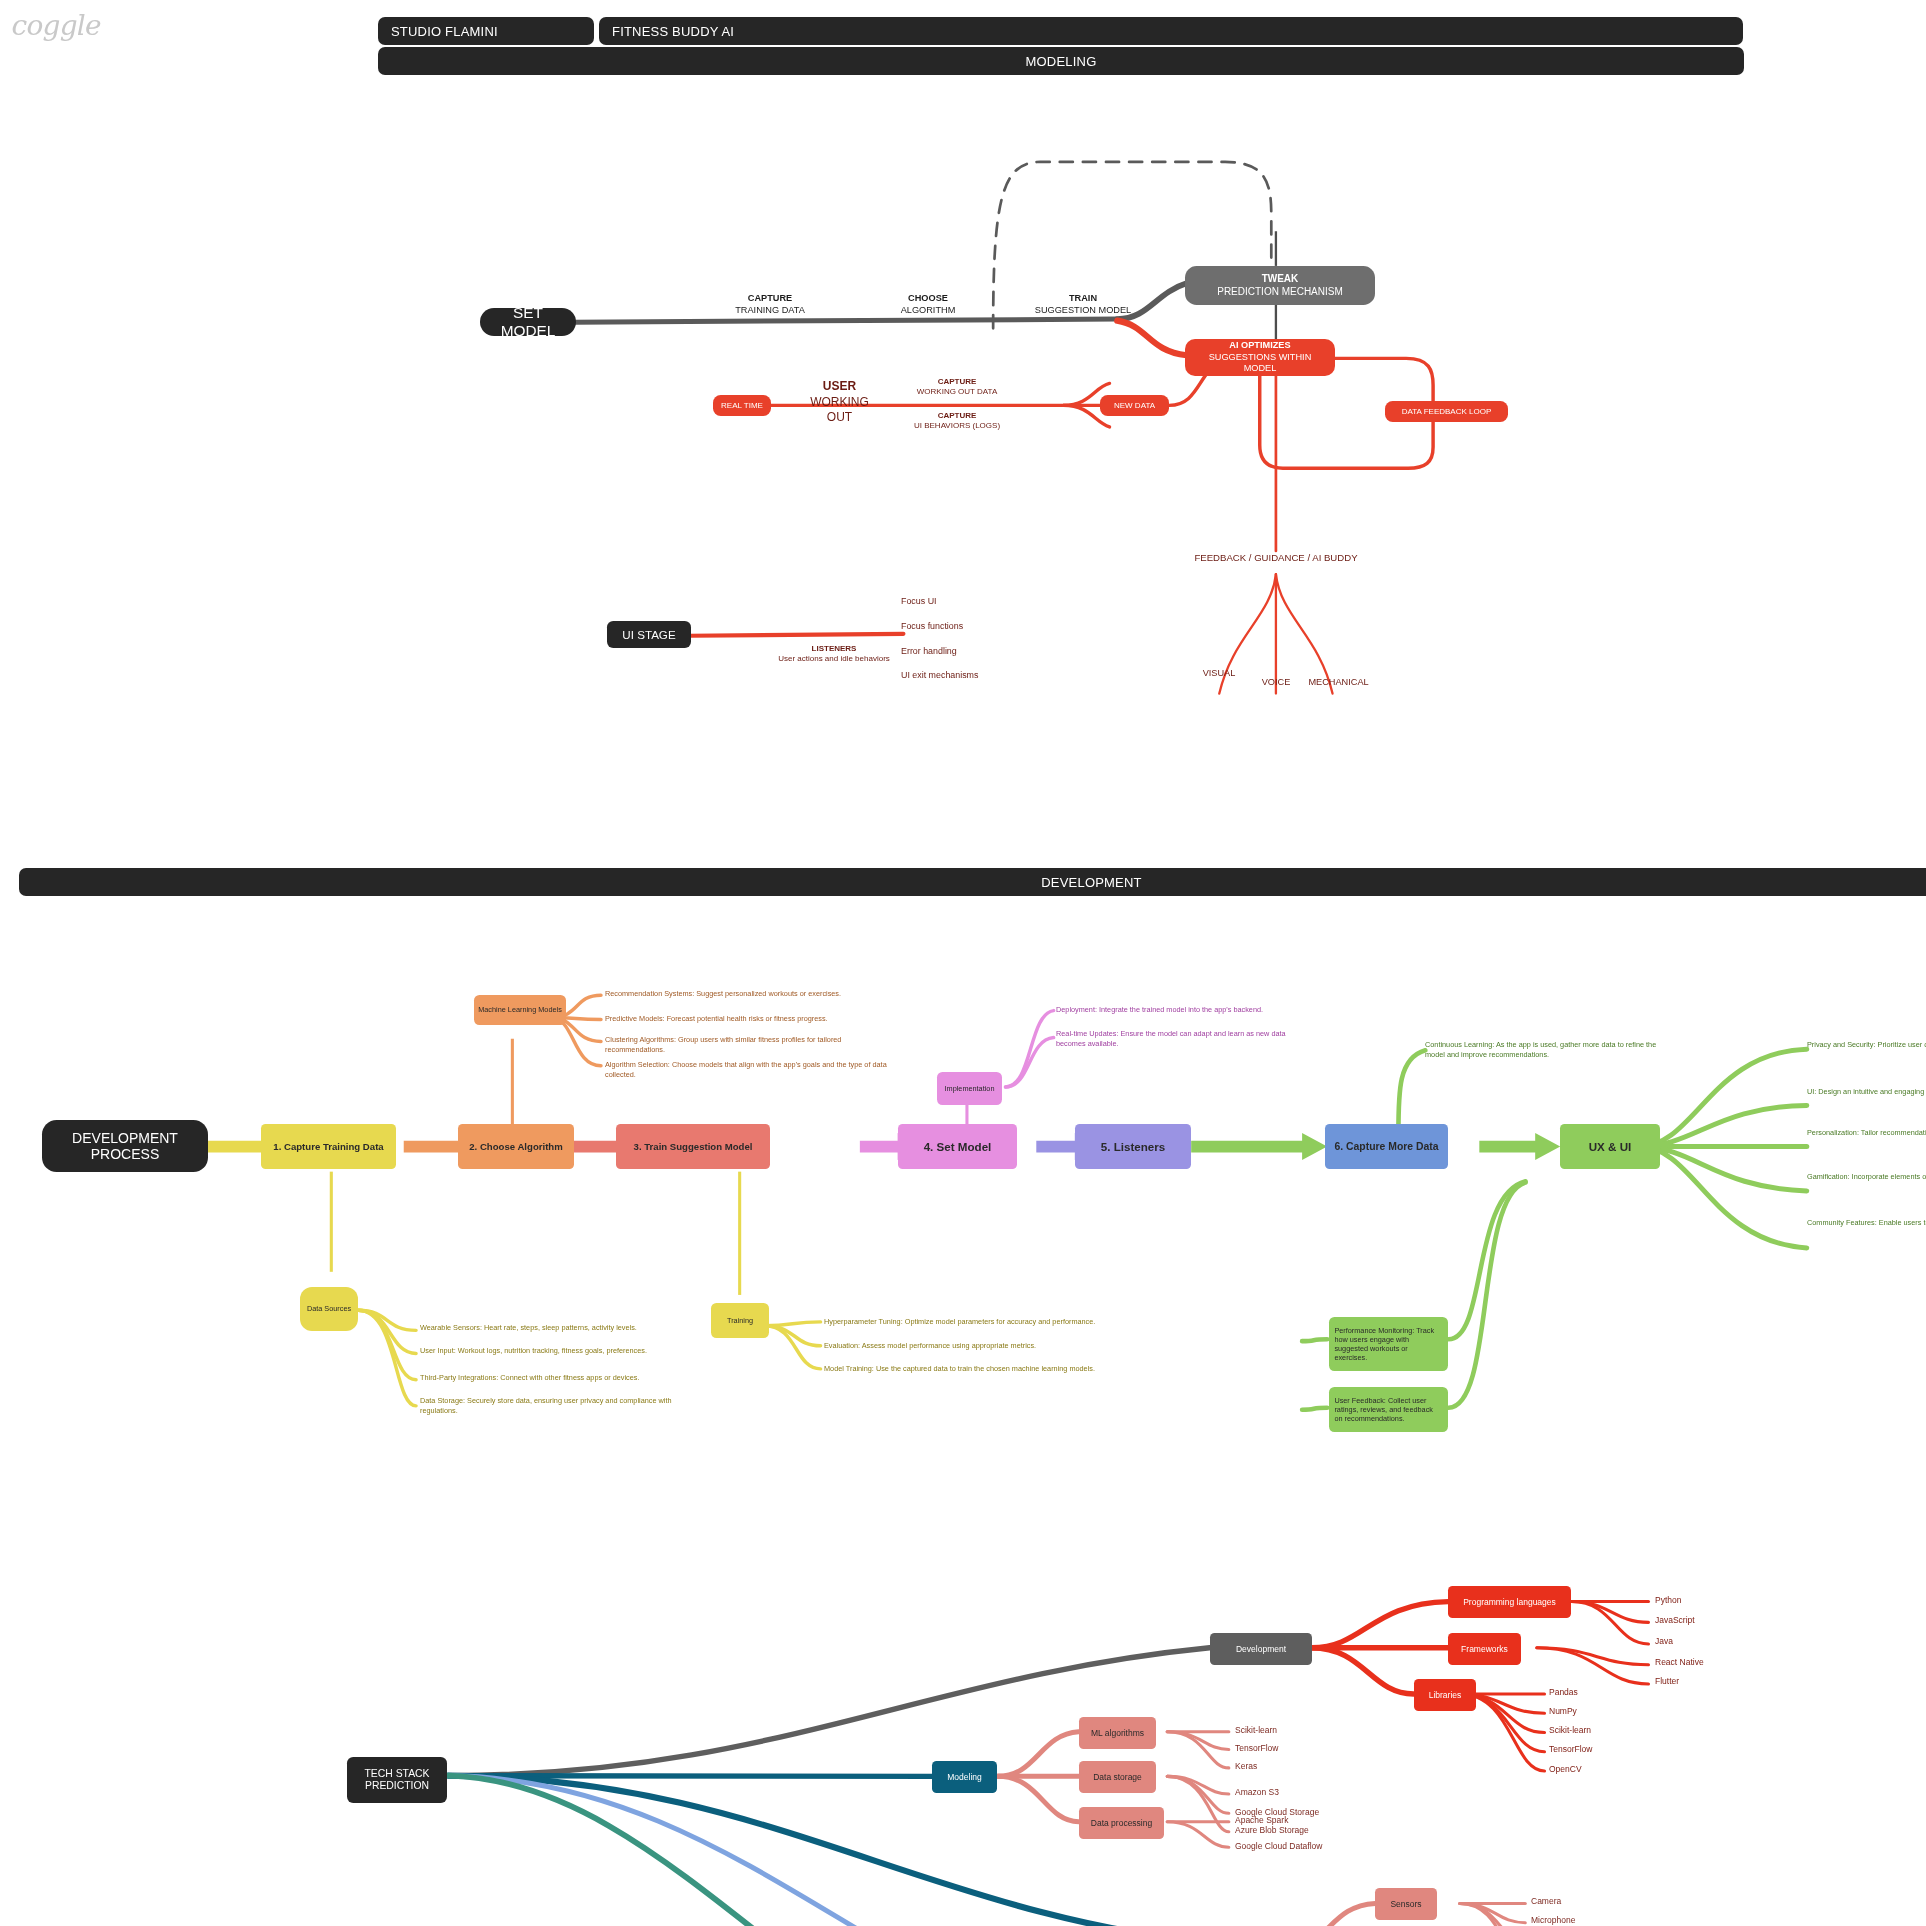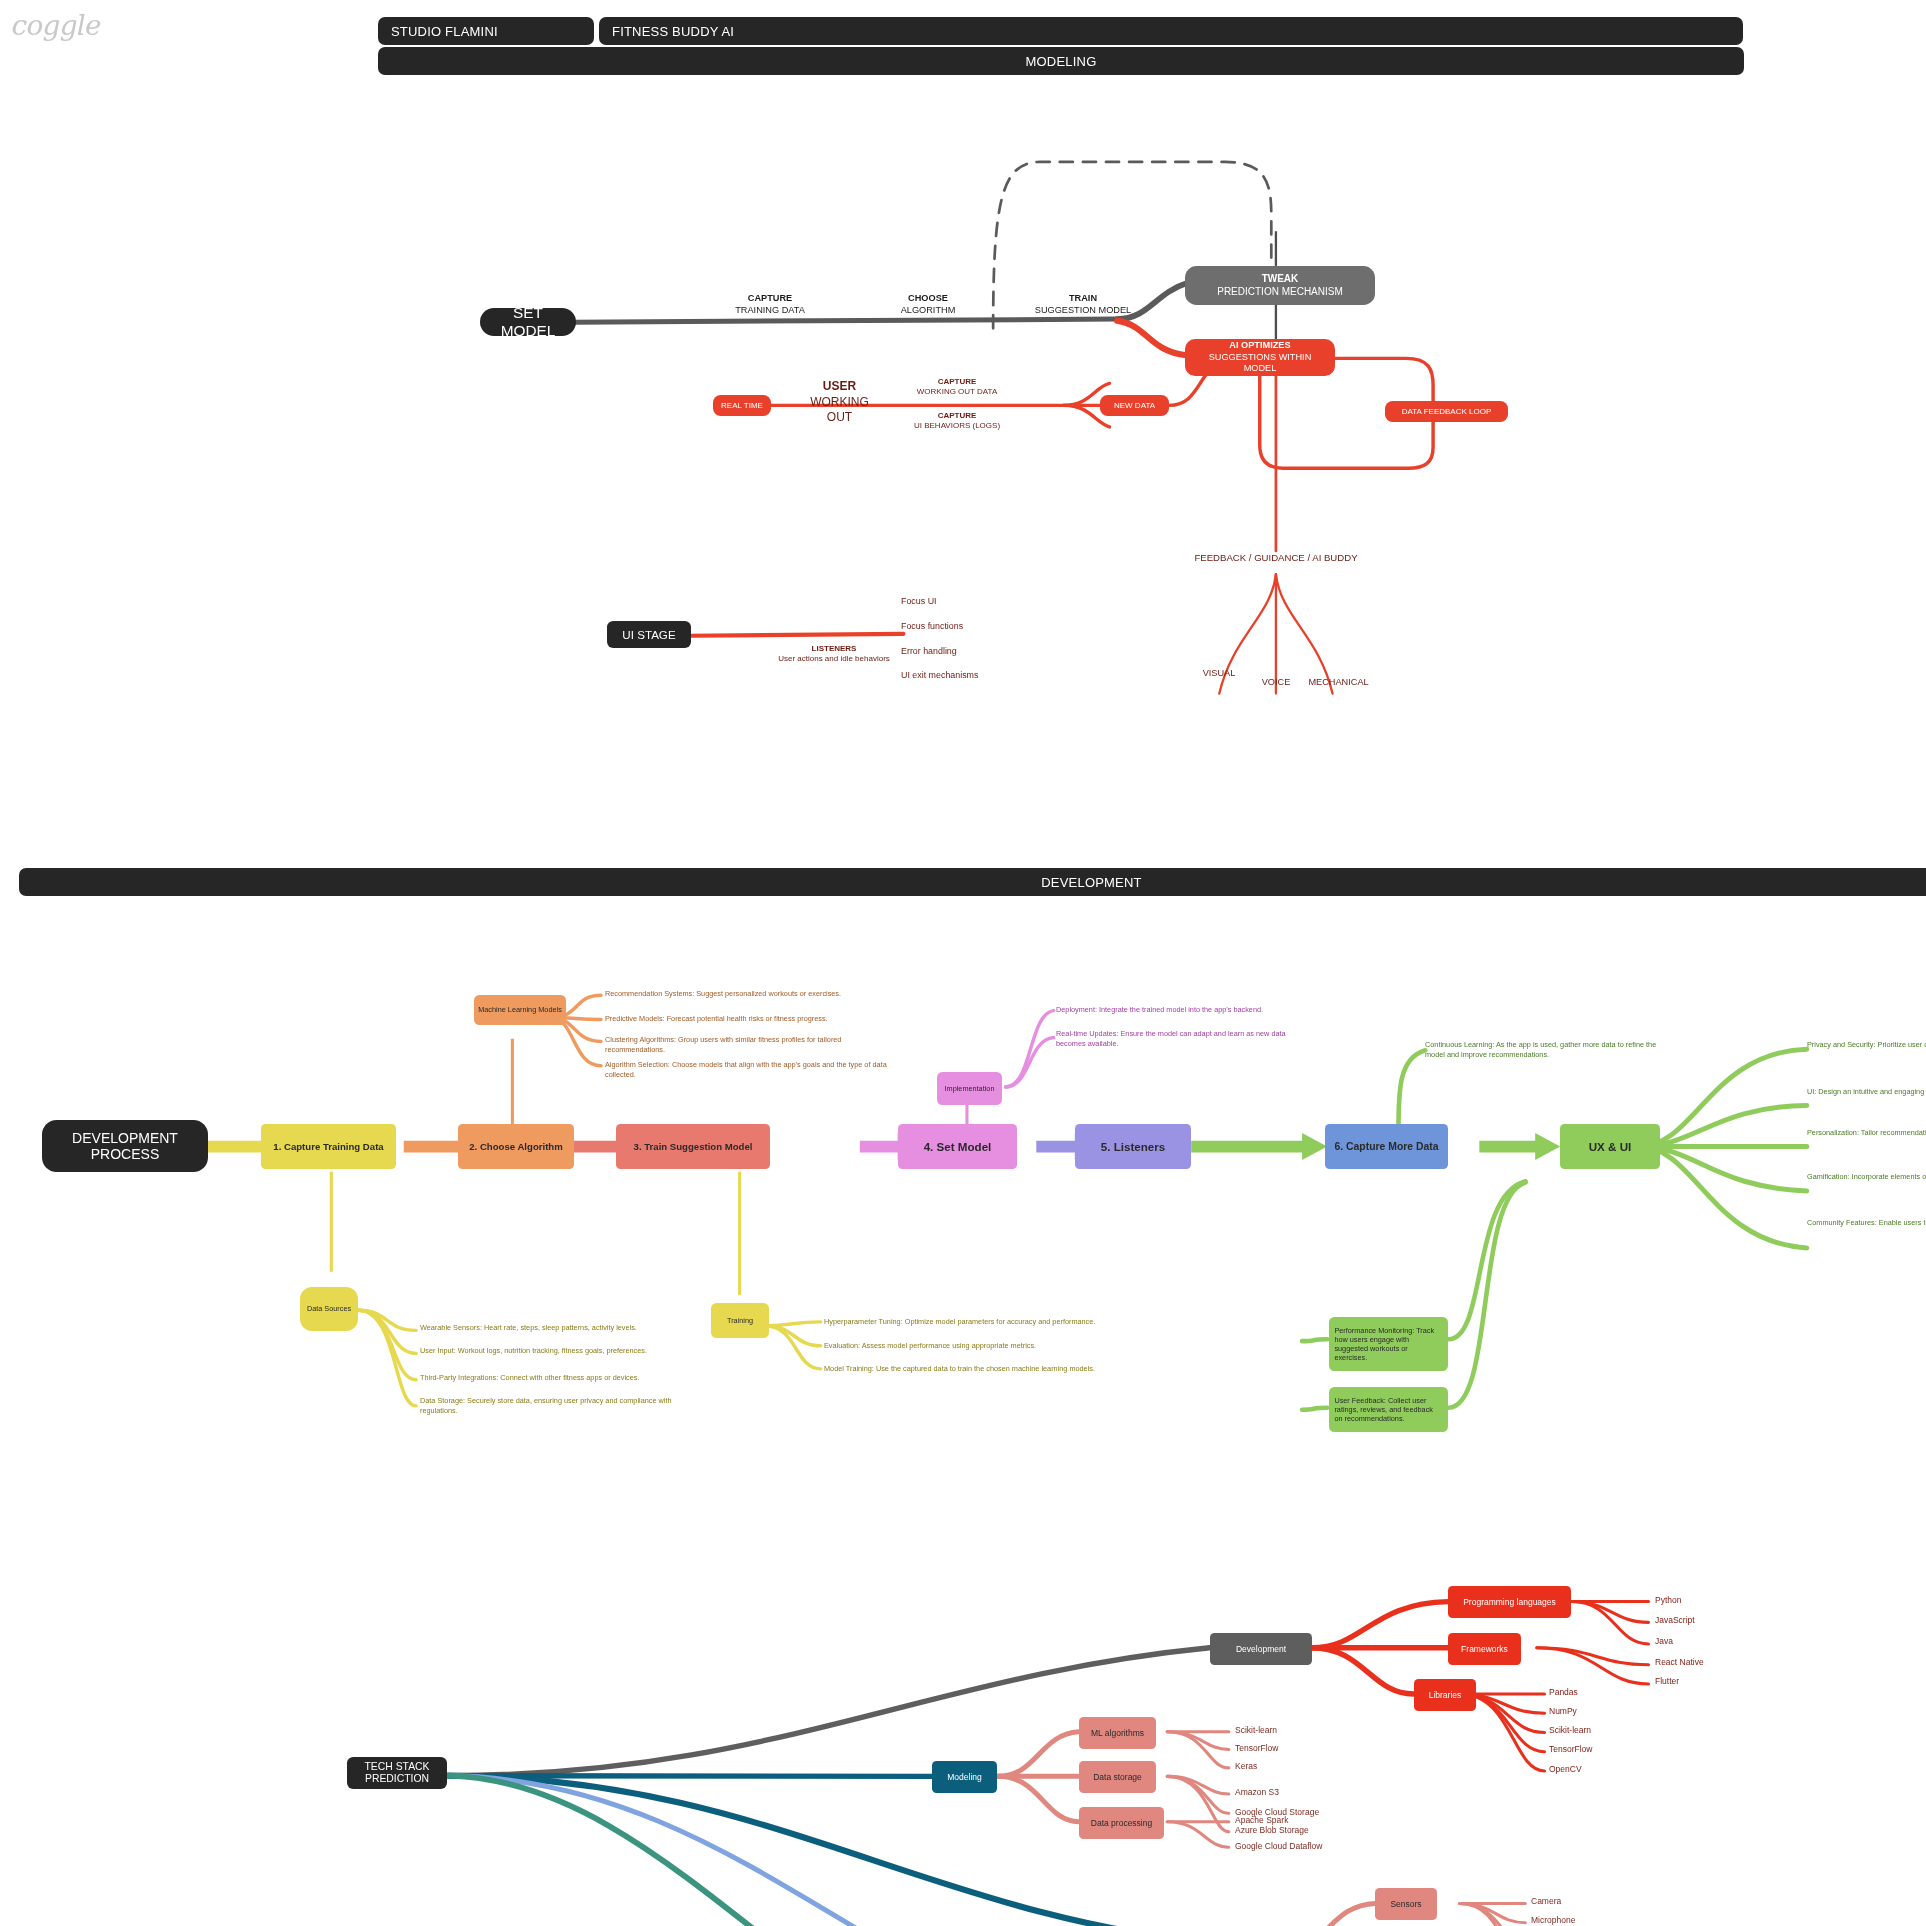--- a/index.html
+++ b/index.html
@@ -325,21 +325,21 @@
     <path d="M3930,1600 C4010,1600 4015,1546 4080,1542"></path>
     <path d="M3930,1600 L4080,1600"></path>
     <path d="M3930,1600 C4015,1600 4020,1648 4080,1652"></path>
     <path d="M3930,1600 C4020,1600 4026,1700 4080,1704"></path>
     <path d="M3890,1738 L4040,1738"></path>
     <path d="M3890,1738 C3975,1738 3980,1786 4040,1790"></path>
     <path d="M3890,1738 C3982,1738 3988,1838 4040,1842"></path>
   </g>
 </svg>
 
-<div class="pill root-dark sq" style="left:347px;top:1757px;width:100px;height:32px;flex-direction:column;font-size:10.4px;">
+<div class="pill root-dark sq" style="left:347px;top:1757px;width:100px;height:46px;flex-direction:column;font-size:10.4px;">
   <span>TECH STACK</span>
   <span>PREDICTION</span>
 </div>
 
 <div class="ts-node" style="left:1210px;top:1633px;width:102px;height:32px;background:#5e5e5e;">Development</div>
 <div class="ts-node" style="left:1448px;top:1586px;width:123px;height:32px;background:#e8301c;">Programming languages</div>
 <div class="ts-node" style="left:1448px;top:1633px;width:73px;height:32px;background:#e8301c;">Frameworks</div>
 <div class="ts-node" style="left:1414px;top:1679px;width:62px;height:32px;background:#e8301c;">Libraries</div>
 <div class="ts-leaf" style="left:1655px;top:1595px;color:#7d1a10;">Python</div>
 <div class="ts-leaf" style="left:1655px;top:1615px;color:#7d1a10;">JavaScript</div>

